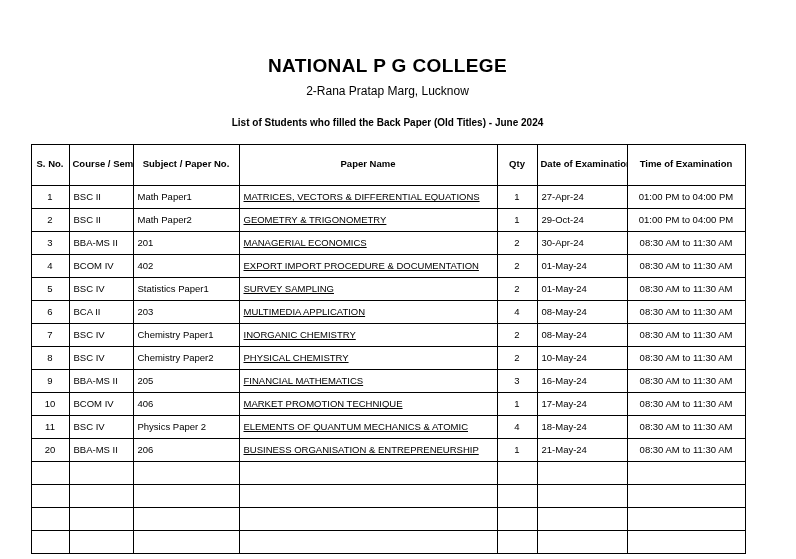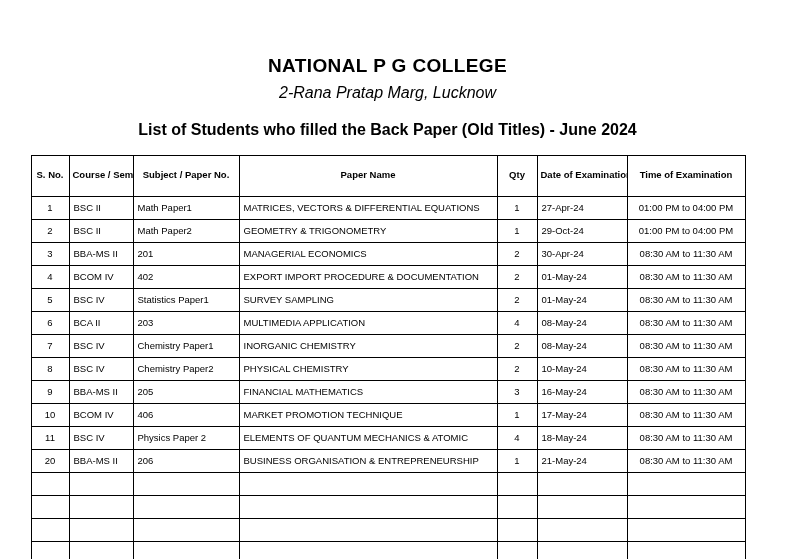--- a/index.html
+++ b/index.html
@@ -25,27 +25,26 @@
     text-align: center;
     padding-top: 22px;
   }
   .college-name {
     font-size: 19px;
     font-weight: bold;
     letter-spacing: 0.4px;
     line-height: 1.2;
   }
   .college-address {
-    font-size: 16px;
+    font-size: 12px;
     margin-top: 6px;
     font-weight: normal;
-    font-style: italic;
   }
   .doc-subtitle {
-    font-size: 16px;
+    font-size: 10px;
     font-weight: bold;
     margin-top: 19px;
   }
   .table-wrap {
     margin: 16px auto 0 auto;
     width: 714px;
   }
   table.sheet {
     border-collapse: collapse;
     width: 714px;
@@ -72,21 +71,21 @@
   col.c-course { width: 64px; }
   col.c-subject { width: 106px; }
   col.c-paper { width: 258px; }
   col.c-qty { width: 40px; }
   col.c-date { width: 90px; }
   col.c-time { width: 118px; }
 
   td.sno { text-align: center; }
   td.course { text-align: left; padding-left: 6px; }
   td.subject { text-align: left; }
-  td.paper { text-align: left; padding-left: 5px; }
+  td.paper { text-align: left; padding-left: 5px; text-decoration: underline; }
   td.qty { text-align: center; }
   td.date { text-align: left; }
   td.time { text-align: center; }
   tr.empty td { height: 22px; }
 </style>
 </head>
 <body>
 
 <div class="page">
 

